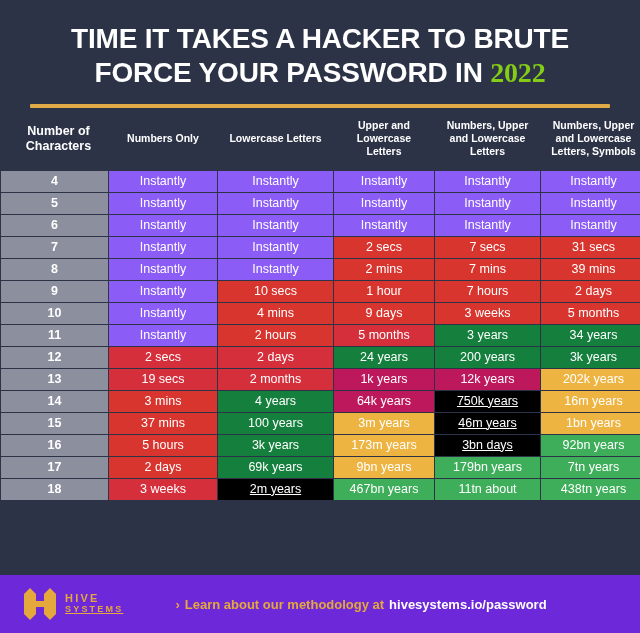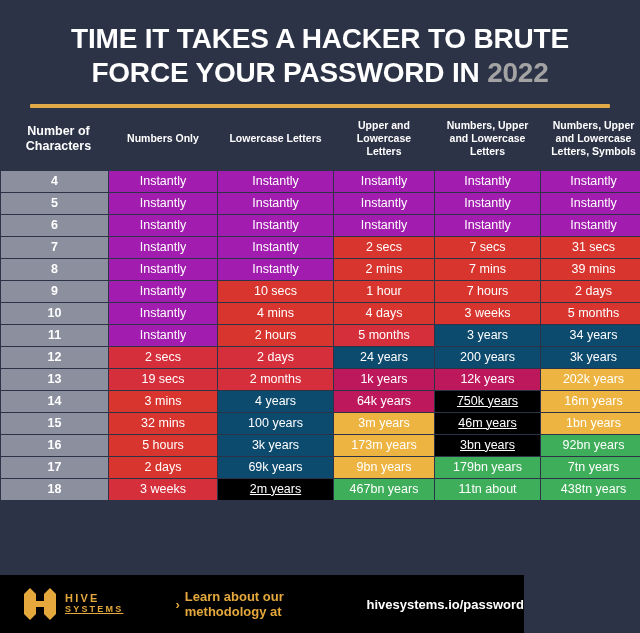--- a/index.html
+++ b/index.html
@@ -20,21 +20,21 @@
   .title{
     font-size:28px;
     line-height:1.22;
     font-weight:bold;
     color:#ffffff;
     letter-spacing:-0.2px;
     text-transform:uppercase;
     font-stretch:condensed;
   }
   .title .line{display:block;}
-  .title .year{color:#a3a3a3;}
+  .title .year{color:#84cc16;font-family:Liberation Serif, serif;}
   .rule{
     margin:14px 30px 0 30px;
     height:4px;
     background:#e0ab46;
     border-radius:1px;
   }
 
   
   .tbl{
     margin:0;
@@ -77,35 +77,35 @@
     line-height:21px;
     white-space:nowrap;
     overflow:hidden;
   }
   .tbl td.num{
     background:#8b8f9e;
     font-weight:bold;
     font-size:12.5px;
     color:#ffffff;
   }
-  .sw-purple{background:#a21caf;}
+  .sw-purple{background:#8b5cf6;}
   .sw-red{background:#d8352f;}
   .sw-crimson{background:#d62f3c;}
-  .sw-orange{background:#0c4a6e;}
+  .sw-orange{background:#15803d;}
   .sw-orange2{background:#be185d;}
   .sw-amber{background:#000000;text-decoration:underline;}
   .sw-amber2{background:#edb441;}
   .sw-green{background:#3eae5a;}
 
   
   .footer{
     position:absolute;
     left:0;bottom:0;
-    width:524px;height:58px;
-    background:#000000;
+    width:640px;height:58px;
+    background:#6d28d9;
     display:flex;
     align-items:center;
   }
   .logo{
     display:flex;align-items:center;
     margin-left:22px;
   }
   .logo svg{display:block;}
   .logo-text{
     margin-left:7px;
@@ -207,21 +207,21 @@
           <td class="sw-purple">Instantly</td>
           <td class="sw-red">10 secs</td>
           <td class="sw-red">1 hour</td>
           <td class="sw-red">7 hours</td>
           <td class="sw-red">2 days</td>
         </tr>
         <tr>
           <td class="num">10</td>
           <td class="sw-purple">Instantly</td>
           <td class="sw-red">4 mins</td>
-          <td class="sw-red">4 days</td>
+          <td class="sw-red">9 days</td>
           <td class="sw-red">3 weeks</td>
           <td class="sw-red">5 months</td>
         </tr>
         <tr>
           <td class="num">11</td>
           <td class="sw-purple">Instantly</td>
           <td class="sw-red">2 hours</td>
           <td class="sw-crimson">5 months</td>
           <td class="sw-orange">3 years</td>
           <td class="sw-orange">34 years</td>
@@ -245,32 +245,32 @@
         <tr>
           <td class="num">14</td>
           <td class="sw-red">3 mins</td>
           <td class="sw-orange">4 years</td>
           <td class="sw-orange2">64k years</td>
           <td class="sw-amber">750k years</td>
           <td class="sw-amber2">16m years</td>
         </tr>
         <tr>
           <td class="num">15</td>
-          <td class="sw-red">32 mins</td>
+          <td class="sw-red">37 mins</td>
           <td class="sw-orange">100 years</td>
           <td class="sw-amber2">3m years</td>
           <td class="sw-amber">46m years</td>
           <td class="sw-amber2">1bn years</td>
         </tr>
         <tr>
           <td class="num">16</td>
           <td class="sw-red">5 hours</td>
           <td class="sw-orange">3k years</td>
           <td class="sw-amber2">173m years</td>
-          <td class="sw-amber">3bn years</td>
+          <td class="sw-amber">3bn days</td>
           <td class="sw-green">92bn years</td>
         </tr>
         <tr>
           <td class="num">17</td>
           <td class="sw-red">2 days</td>
           <td class="sw-orange">69k years</td>
           <td class="sw-amber2">9bn years</td>
           <td class="sw-green">179bn years</td>
           <td class="sw-green">7tn years</td>
         </tr>

